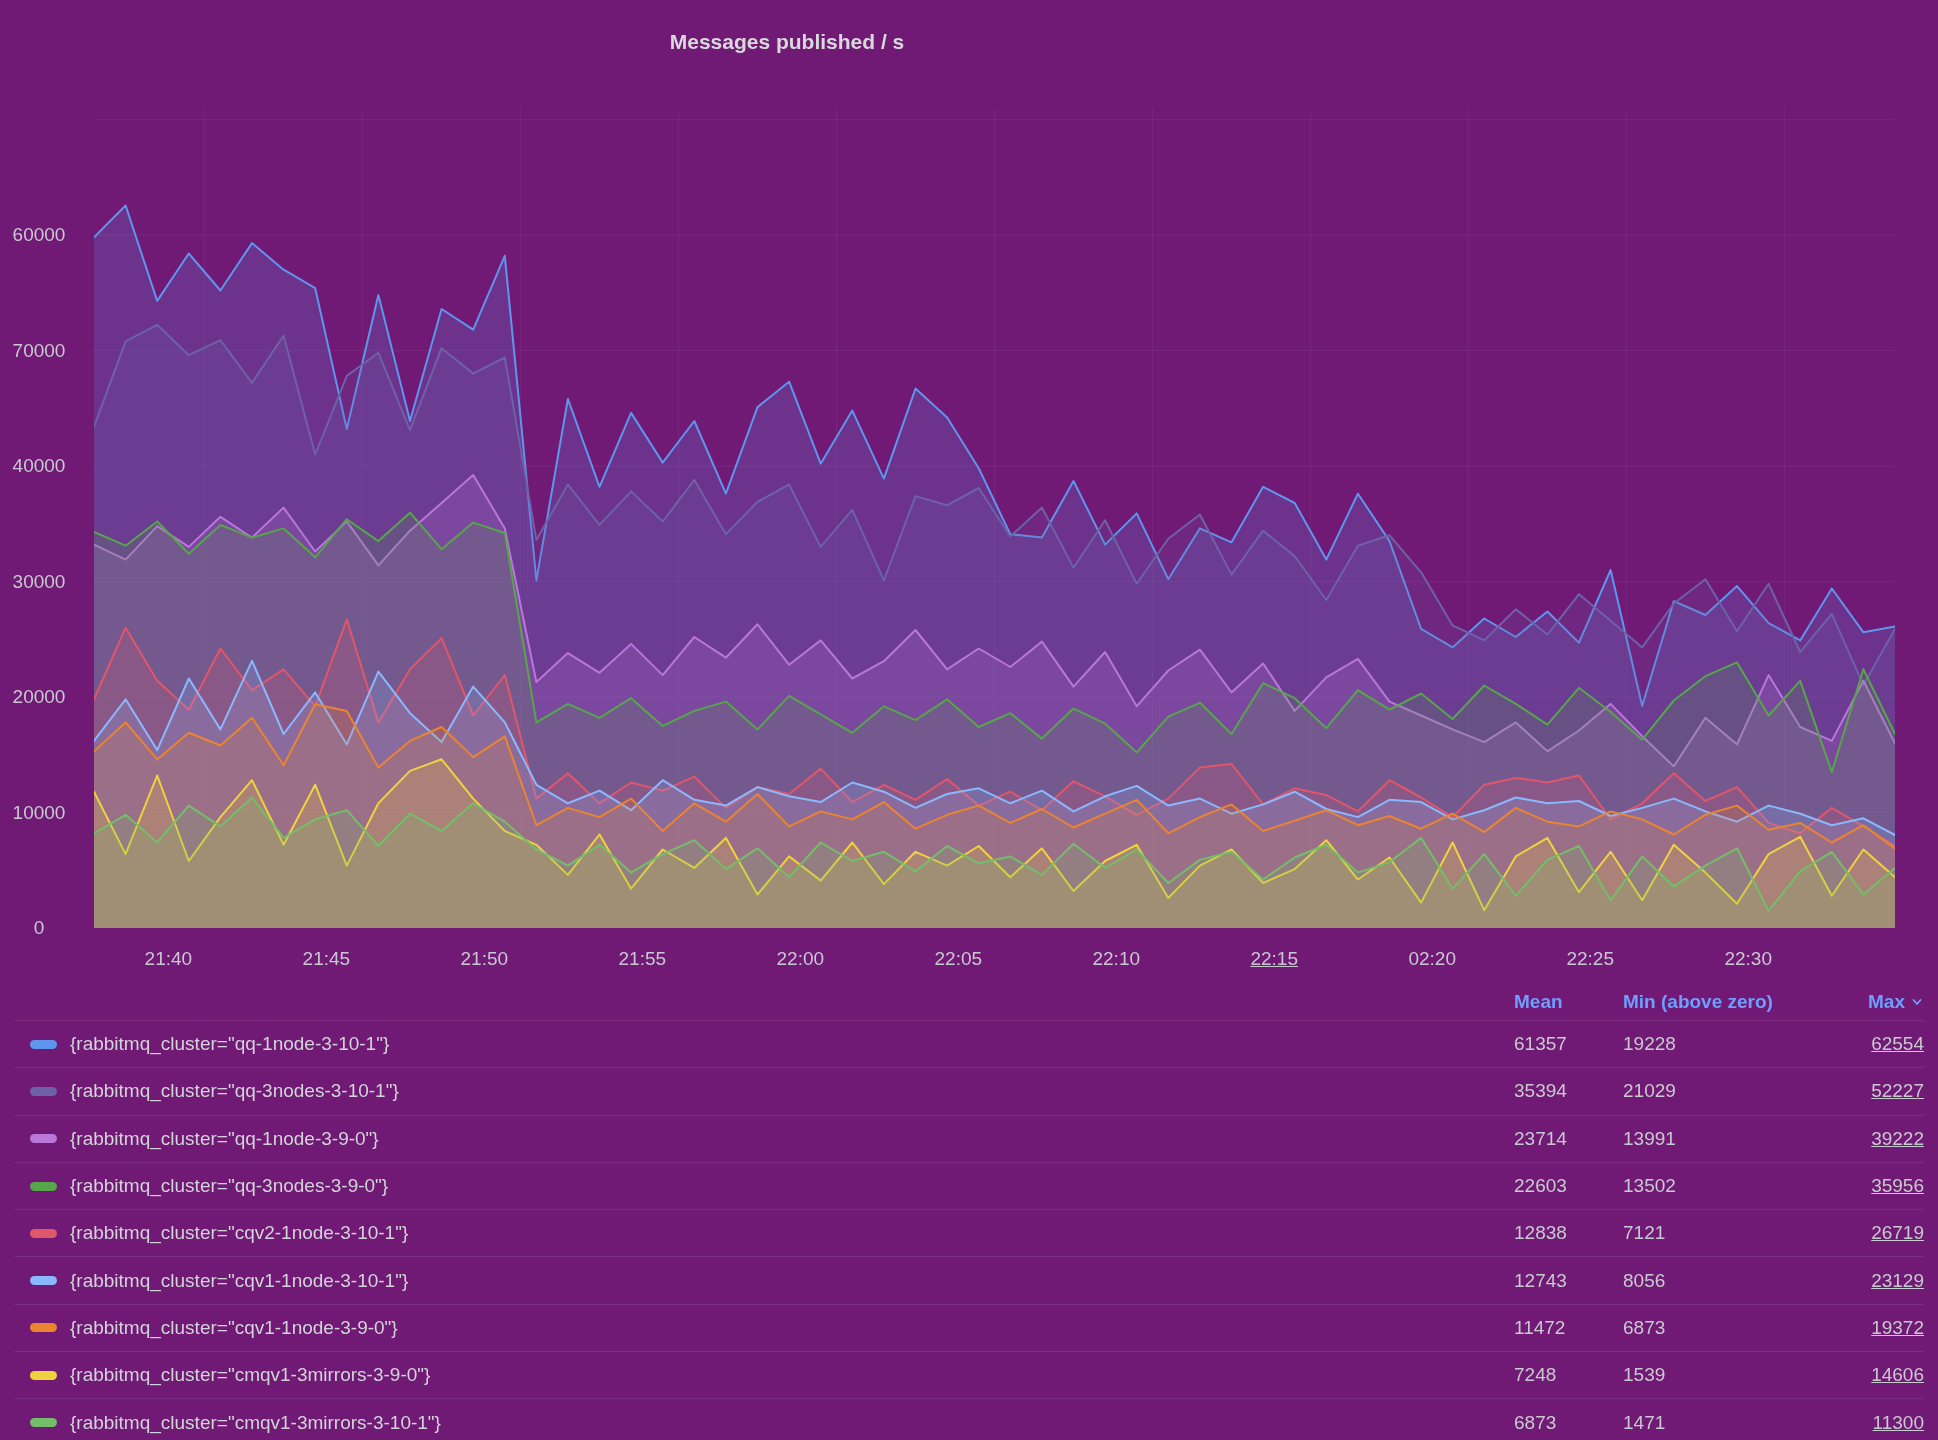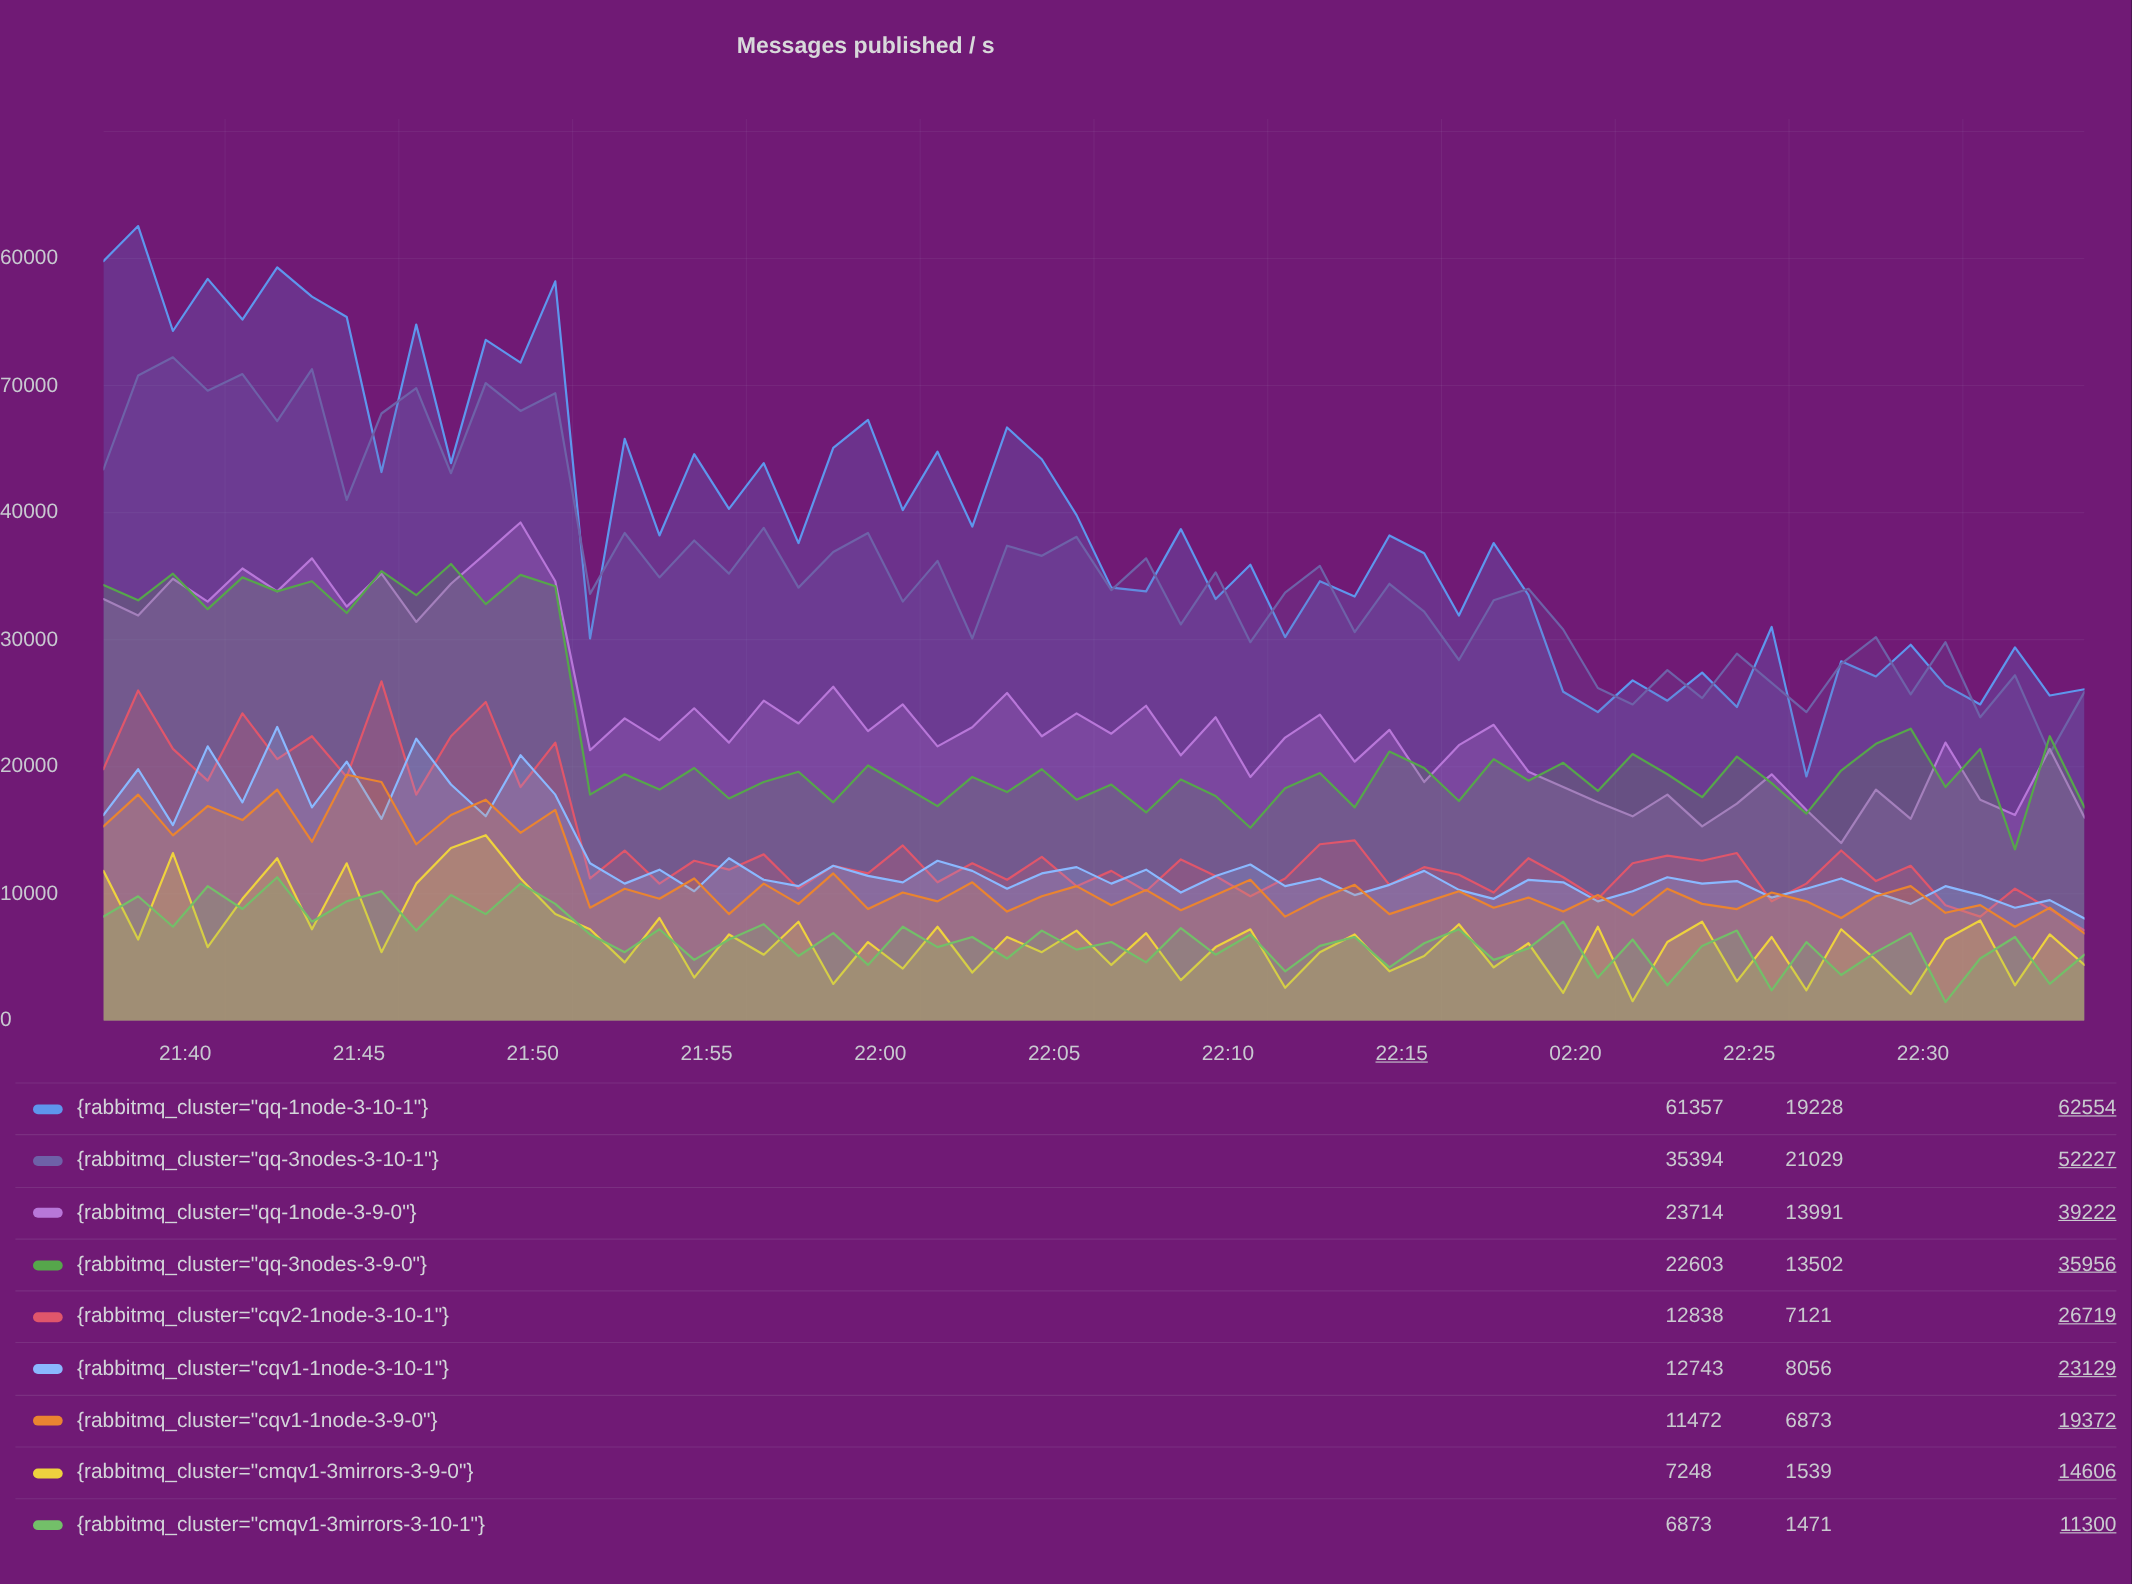--- a/index.html
+++ b/index.html
@@ -1,20 +1,20 @@
 <!DOCTYPE html>
 <html><head>
 <meta charset="utf-8">
 <style>
   html,body{margin:0;padding:0;background:#111217;}
   .root{position:relative;width:1938px;height:1440px;background:#701a75;overflow:hidden;
         font-family:"Liberation Sans","DejaVu Sans",sans-serif;-webkit-font-smoothing:antialiased;}
   .panel-title{position:absolute;top:30px;left:787px;transform:translateX(-50%);
         font-size:21px;font-weight:700;color:#D8D9DA;white-space:nowrap;}
-  .ytick{position:absolute;left:0;width:78px;text-align:left;font-size:19px;color:#C8C9D0;line-height:22px;}
+  .ytick{position:absolute;left:0;width:78px;text-align:center;font-size:19px;color:#C8C9D0;line-height:22px;}
   .xtick{position:absolute;top:948px;width:120px;font-size:19px;color:#C8C9D0;}
   svg.plot{position:absolute;left:94px;top:108px;}
   .grid{stroke:rgba(204,204,220,0.07);stroke-width:1;}
   .legend{position:absolute;left:14px;top:984px;width:1910px;}
   .legend-header,.legend-row{display:grid;grid-template-columns:1500px 109px 231px 70px;align-items:center;}
   .legend-header{height:36px;font-size:19px;font-weight:700;color:#6E9FFF;}
   .legend-header .hmax{display:flex;justify-content:flex-end;align-items:center;gap:5px;cursor:pointer;}
   .legend-header .hcell{cursor:pointer;}
   .legend-row{height:46.3px;border-top:1px solid rgba(204,204,220,0.12);cursor:pointer;}
   .series-cell{display:flex;align-items:center;gap:13px;padding-left:16px;min-width:0;}
@@ -88,20 +88,31 @@
       <path d="M0.0,632.9L31.6,591.3L63.2,642.1L94.8,570.5L126.4,621.4L158.0,552.9L189.6,626.0L221.2,584.4L252.8,636.4L284.4,563.6L316.0,605.2L347.6,634.1L379.2,578.6L410.8,614.4L442.4,676.8L473.9,695.3L505.5,682.6L537.1,702.2L568.7,672.2L600.3,691.8L631.9,697.6L663.5,679.1L695.1,688.3L726.7,694.1L758.3,674.5L789.9,683.7L821.5,699.9L853.1,686.0L884.7,680.3L916.3,695.3L947.9,682.6L979.5,703.4L1011.1,688.3L1042.7,677.9L1074.3,697.6L1105.9,690.6L1137.5,705.7L1169.1,696.4L1200.7,683.7L1232.3,701.0L1263.9,709.1L1295.5,691.8L1327.1,694.1L1358.6,711.4L1390.2,702.2L1421.8,689.5L1453.4,695.3L1485.0,693.0L1516.6,708.0L1548.2,699.9L1579.8,690.6L1611.4,703.4L1643.0,713.7L1674.6,697.6L1706.2,705.7L1737.8,717.2L1769.4,710.3L1801.0,727.0" fill="none" stroke="#8AB8FF" stroke-width="2" stroke-linejoin="round" stroke-linecap="round"></path>
       <path d="M0.0,643.3L31.6,614.4L63.2,651.4L94.8,624.8L126.4,637.5L158.0,609.8L189.6,657.2L221.2,596.3L252.8,602.9L284.4,659.5L316.0,632.9L347.6,619.0L379.2,649.1L410.8,628.3L442.4,717.2L473.9,699.9L505.5,709.1L537.1,690.6L568.7,723.0L600.3,695.3L631.9,713.7L663.5,686.0L695.1,718.4L726.7,703.4L758.3,711.4L789.9,694.1L821.5,720.7L853.1,706.8L884.7,697.6L916.3,714.9L947.9,701.0L979.5,719.5L1011.1,705.7L1042.7,691.8L1074.3,725.3L1105.9,709.1L1137.5,696.4L1169.1,723.0L1200.7,712.6L1232.3,702.2L1263.9,717.2L1295.5,708.0L1327.1,720.7L1358.6,705.7L1390.2,724.1L1421.8,699.9L1453.4,713.7L1485.0,718.4L1516.6,703.4L1548.2,711.4L1579.8,726.5L1611.4,706.8L1643.0,697.6L1674.6,721.8L1706.2,714.9L1737.8,734.5L1769.4,717.2L1801.0,740.6L1801,820L0,820Z" fill="#EA8430" fill-opacity="0.2" stroke="none"></path>
       <path d="M0.0,643.3L31.6,614.4L63.2,651.4L94.8,624.8L126.4,637.5L158.0,609.8L189.6,657.2L221.2,596.3L252.8,602.9L284.4,659.5L316.0,632.9L347.6,619.0L379.2,649.1L410.8,628.3L442.4,717.2L473.9,699.9L505.5,709.1L537.1,690.6L568.7,723.0L600.3,695.3L631.9,713.7L663.5,686.0L695.1,718.4L726.7,703.4L758.3,711.4L789.9,694.1L821.5,720.7L853.1,706.8L884.7,697.6L916.3,714.9L947.9,701.0L979.5,719.5L1011.1,705.7L1042.7,691.8L1074.3,725.3L1105.9,709.1L1137.5,696.4L1169.1,723.0L1200.7,712.6L1232.3,702.2L1263.9,717.2L1295.5,708.0L1327.1,720.7L1358.6,705.7L1390.2,724.1L1421.8,699.9L1453.4,713.7L1485.0,718.4L1516.6,703.4L1548.2,711.4L1579.8,726.5L1611.4,706.8L1643.0,697.6L1674.6,721.8L1706.2,714.9L1737.8,734.5L1769.4,717.2L1801.0,740.6" fill="none" stroke="#EA8430" stroke-width="2" stroke-linejoin="round" stroke-linecap="round"></path>
       <path d="M0.0,683.7L31.6,746.1L63.2,667.5L94.8,753.0L126.4,709.1L158.0,672.2L189.6,736.8L221.2,676.8L252.8,757.6L284.4,695.3L316.0,662.9L347.6,651.3L379.2,690.6L410.8,723.0L442.4,736.8L473.9,766.9L505.5,726.5L537.1,780.7L568.7,741.5L600.3,759.9L631.9,729.9L663.5,786.5L695.1,748.4L726.7,772.6L758.3,734.5L789.9,776.1L821.5,743.8L853.1,757.6L884.7,738.0L916.3,769.2L947.9,740.3L979.5,783.0L1011.1,753.0L1042.7,736.8L1074.3,790.0L1105.9,757.6L1137.5,741.5L1169.1,775.0L1200.7,761.1L1232.3,732.2L1263.9,771.5L1295.5,749.5L1327.1,794.6L1358.6,734.5L1390.2,802.2L1421.8,748.4L1453.4,729.9L1485.0,784.2L1516.6,743.8L1548.2,792.3L1579.8,736.8L1611.4,764.6L1643.0,795.7L1674.6,746.1L1706.2,728.8L1737.8,787.7L1769.4,741.5L1801.0,769.2L1801,820L0,820Z" fill="#EED23E" fill-opacity="0.2" stroke="none"></path>
       <path d="M0.0,683.7L31.6,746.1L63.2,667.5L94.8,753.0L126.4,709.1L158.0,672.2L189.6,736.8L221.2,676.8L252.8,757.6L284.4,695.3L316.0,662.9L347.6,651.3L379.2,690.6L410.8,723.0L442.4,736.8L473.9,766.9L505.5,726.5L537.1,780.7L568.7,741.5L600.3,759.9L631.9,729.9L663.5,786.5L695.1,748.4L726.7,772.6L758.3,734.5L789.9,776.1L821.5,743.8L853.1,757.6L884.7,738.0L916.3,769.2L947.9,740.3L979.5,783.0L1011.1,753.0L1042.7,736.8L1074.3,790.0L1105.9,757.6L1137.5,741.5L1169.1,775.0L1200.7,761.1L1232.3,732.2L1263.9,771.5L1295.5,749.5L1327.1,794.6L1358.6,734.5L1390.2,802.2L1421.8,748.4L1453.4,729.9L1485.0,784.2L1516.6,743.8L1548.2,792.3L1579.8,736.8L1611.4,764.6L1643.0,795.7L1674.6,746.1L1706.2,728.8L1737.8,787.7L1769.4,741.5L1801.0,769.2" fill="none" stroke="#EED23E" stroke-width="2" stroke-linejoin="round" stroke-linecap="round"></path>
       <path d="M0.0,725.3L31.6,706.8L63.2,734.5L94.8,697.6L126.4,718.4L158.0,689.5L189.6,729.9L221.2,711.4L252.8,702.2L284.4,738.0L316.0,705.7L347.6,723.0L379.2,695.3L410.8,713.7L442.4,741.5L473.9,757.6L505.5,736.8L537.1,764.6L568.7,746.1L600.3,732.2L631.9,761.1L663.5,740.3L695.1,769.2L726.7,734.5L758.3,753.0L789.9,743.8L821.5,763.4L853.1,738.0L884.7,755.3L916.3,748.4L947.9,766.9L979.5,735.7L1011.1,759.9L1042.7,741.5L1074.3,775.0L1105.9,751.9L1137.5,743.8L1169.1,771.5L1200.7,749.5L1232.3,736.8L1263.9,764.6L1295.5,754.2L1327.1,729.9L1358.6,780.7L1390.2,746.1L1421.8,787.7L1453.4,751.9L1485.0,738.0L1516.6,792.3L1548.2,748.4L1579.8,778.4L1611.4,757.6L1643.0,740.3L1674.6,803.0L1706.2,763.4L1737.8,743.8L1769.4,786.5L1801.0,759.9L1801,820L0,820Z" fill="#73BF69" fill-opacity="0.2" stroke="none"></path>
       <path d="M0.0,725.3L31.6,706.8L63.2,734.5L94.8,697.6L126.4,718.4L158.0,689.5L189.6,729.9L221.2,711.4L252.8,702.2L284.4,738.0L316.0,705.7L347.6,723.0L379.2,695.3L410.8,713.7L442.4,741.5L473.9,757.6L505.5,736.8L537.1,764.6L568.7,746.1L600.3,732.2L631.9,761.1L663.5,740.3L695.1,769.2L726.7,734.5L758.3,753.0L789.9,743.8L821.5,763.4L853.1,738.0L884.7,755.3L916.3,748.4L947.9,766.9L979.5,735.7L1011.1,759.9L1042.7,741.5L1074.3,775.0L1105.9,751.9L1137.5,743.8L1169.1,771.5L1200.7,749.5L1232.3,736.8L1263.9,764.6L1295.5,754.2L1327.1,729.9L1358.6,780.7L1390.2,746.1L1421.8,787.7L1453.4,751.9L1485.0,738.0L1516.6,792.3L1548.2,748.4L1579.8,778.4L1611.4,757.6L1643.0,740.3L1674.6,803.0L1706.2,763.4L1737.8,743.8L1769.4,786.5L1801.0,759.9" fill="none" stroke="#73BF69" stroke-width="2" stroke-linejoin="round" stroke-linecap="round"></path>
     </svg>
 
   <div class="legend">
+    <div class="legend-header">
+      <div></div>
+      <div class="hcell">Mean</div>
+      <div class="hcell">Min (above zero)</div>
+      <div class="hmax">
+        <span>Max</span>
+        <svg class="chev" width="14" height="14" viewBox="0 0 14 14">
+          <polyline points="3.5,5 7,9 10.5,5" fill="none" stroke="#6E9FFF" stroke-width="1.8" stroke-linecap="round" stroke-linejoin="round"></polyline>
+        </svg>
+      </div>
+    </div>
     <div id="legend-rows">
         <div class="legend-row">
           <div class="series-cell">
             <span class="swatch" style="background: rgb(94, 150, 237);"></span>
             <span class="series-label">{rabbitmq_cluster="qq-1node-3-10-1"}</span>
           </div>
           <div class="vcell">61357</div>
           <div class="vcell">19228</div>
           <div class="vcell vmax">62554</div>
         </div>

